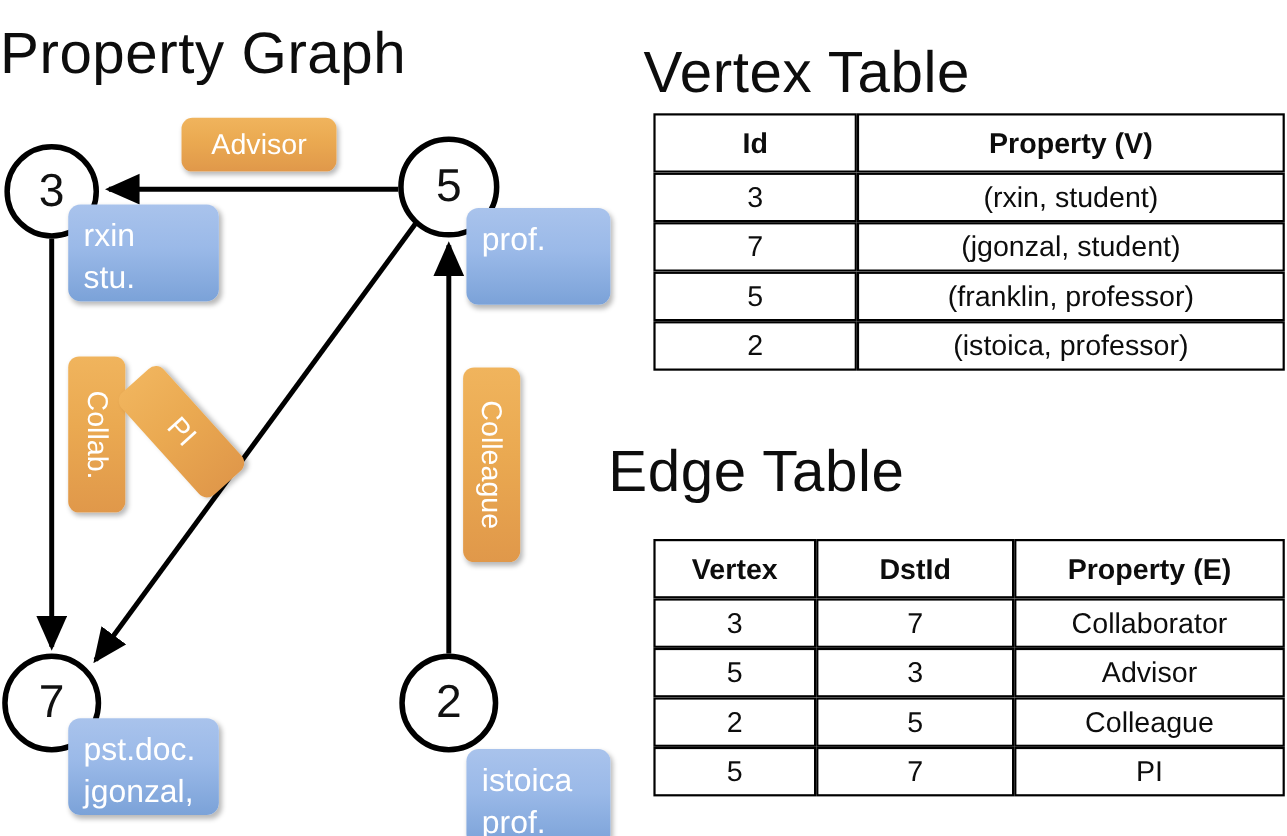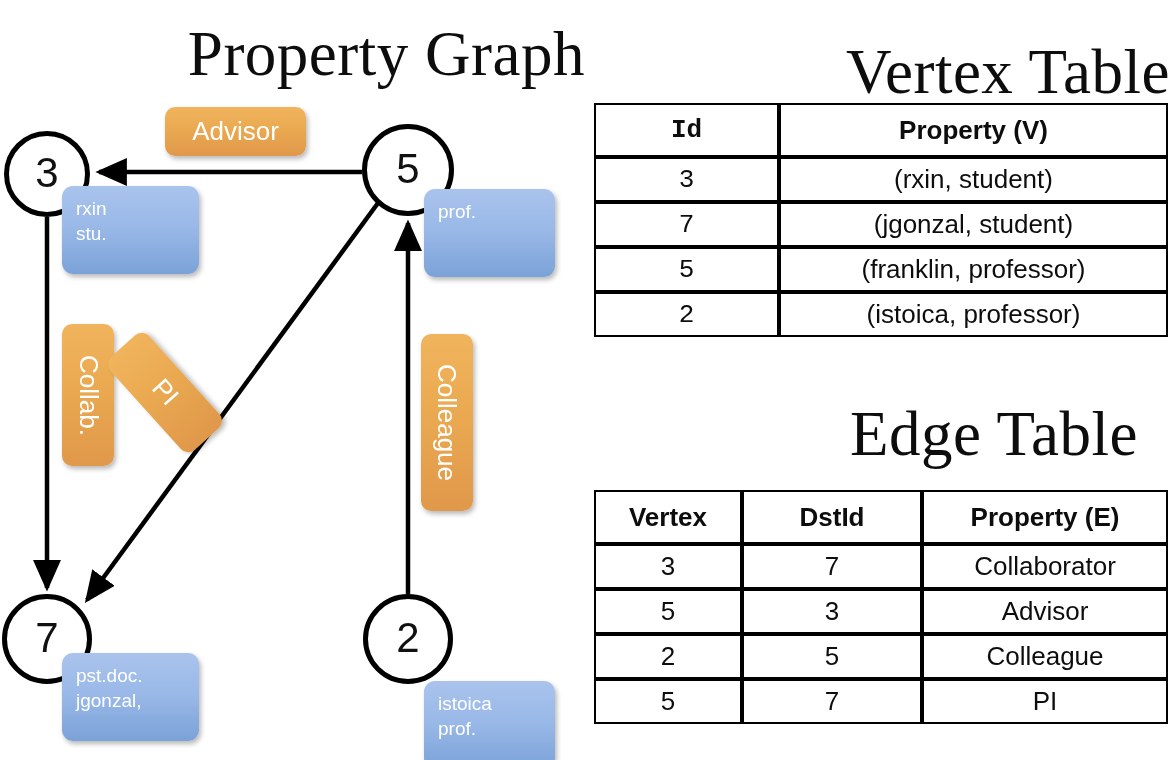--- a/index.html
+++ b/index.html
@@ -12,27 +12,27 @@
     height: 760px;
     position: relative;
     overflow: hidden;
     font-family: "Liberation Sans", sans-serif;
     color: #000000;
   }
 
   
   .big-title {
     position: absolute;
-    font-family: Liberation Serif, serif;
-    font-weight: 300;
-    font-size: 63px;
+    font-family: Liberation Sans, sans-serif;
+    font-weight: 300;
+    font-size: 53px;
     letter-spacing: 0.5px;
     color: #0d0d0d;
     white-space: nowrap;
-    text-align: right;
+    text-align: left;
   }
   #title-property-graph { left: 0px;  top: 18px;  width: 585px; }
   #title-vertex-table   { left: 585px; top: 12px; width: 585px; margin-top: 24px; }
   #title-edge-table     { left: 553px; top: 398px; width: 585px; }
 
   
   #graph-panel {
     position: absolute;
     left: 0; top: 0;
     width: 585px; height: 760px;
@@ -71,21 +71,21 @@
 
   
   .prop-box {
     position: absolute;
     border-radius: 11px;
     background: linear-gradient(to bottom, #a9c3ec 0%, #9ab9e8 45%, #7ba2d8 100%);
     box-shadow: 2px 3px 5px rgba(0,0,0,0.28);
     color: #ffffff;
     font-family: "Liberation Sans", sans-serif;
     font-weight: 300;
-    font-size: 19px;
+    font-size: 29px;
     line-height: 1.32;
     padding: 10px 0 0 14px;
     box-sizing: border-box;
     z-index: 4;
   }
   #prop-rxin     { left: 62px;  top: 186px; width: 137px; height: 88px; }
   #prop-franklin { left: 424px; top: 189px; width: 131px; height: 88px; }
   #prop-jgonzal  { left: 62px;  top: 653px; width: 137px; height: 88px; }
   #prop-istoica  { left: 424px; top: 653px; width: 131px; height: 88px; margin-top: 28px; }
 
@@ -151,21 +151,21 @@
   }
   .data-table th {
     font-weight: 700;
     font-size: 26px;
     height: 54px;
   }
   .cell-v { background: #ccd9ef; }
   .cell-e { background: #f7ddc0; }
 
   #vertex-table { left: 594px; top: 103px; width: 574px; }
-  #vertex-table .col-id   { width: 185px; font-family: Liberation Mono, monospace; }
+  #vertex-table .col-id   { width: 185px; }
   #vertex-table .col-prop { width: 389px; }
 
   #edge-table { left: 594px; top: 490px; width: 574px; }
   #edge-table .col-src  { width: 148px; }
   #edge-table .col-dst  { width: 180px; }
   #edge-table .col-prop { width: 246px; }
 </style>
 </head>
 <body>
 

